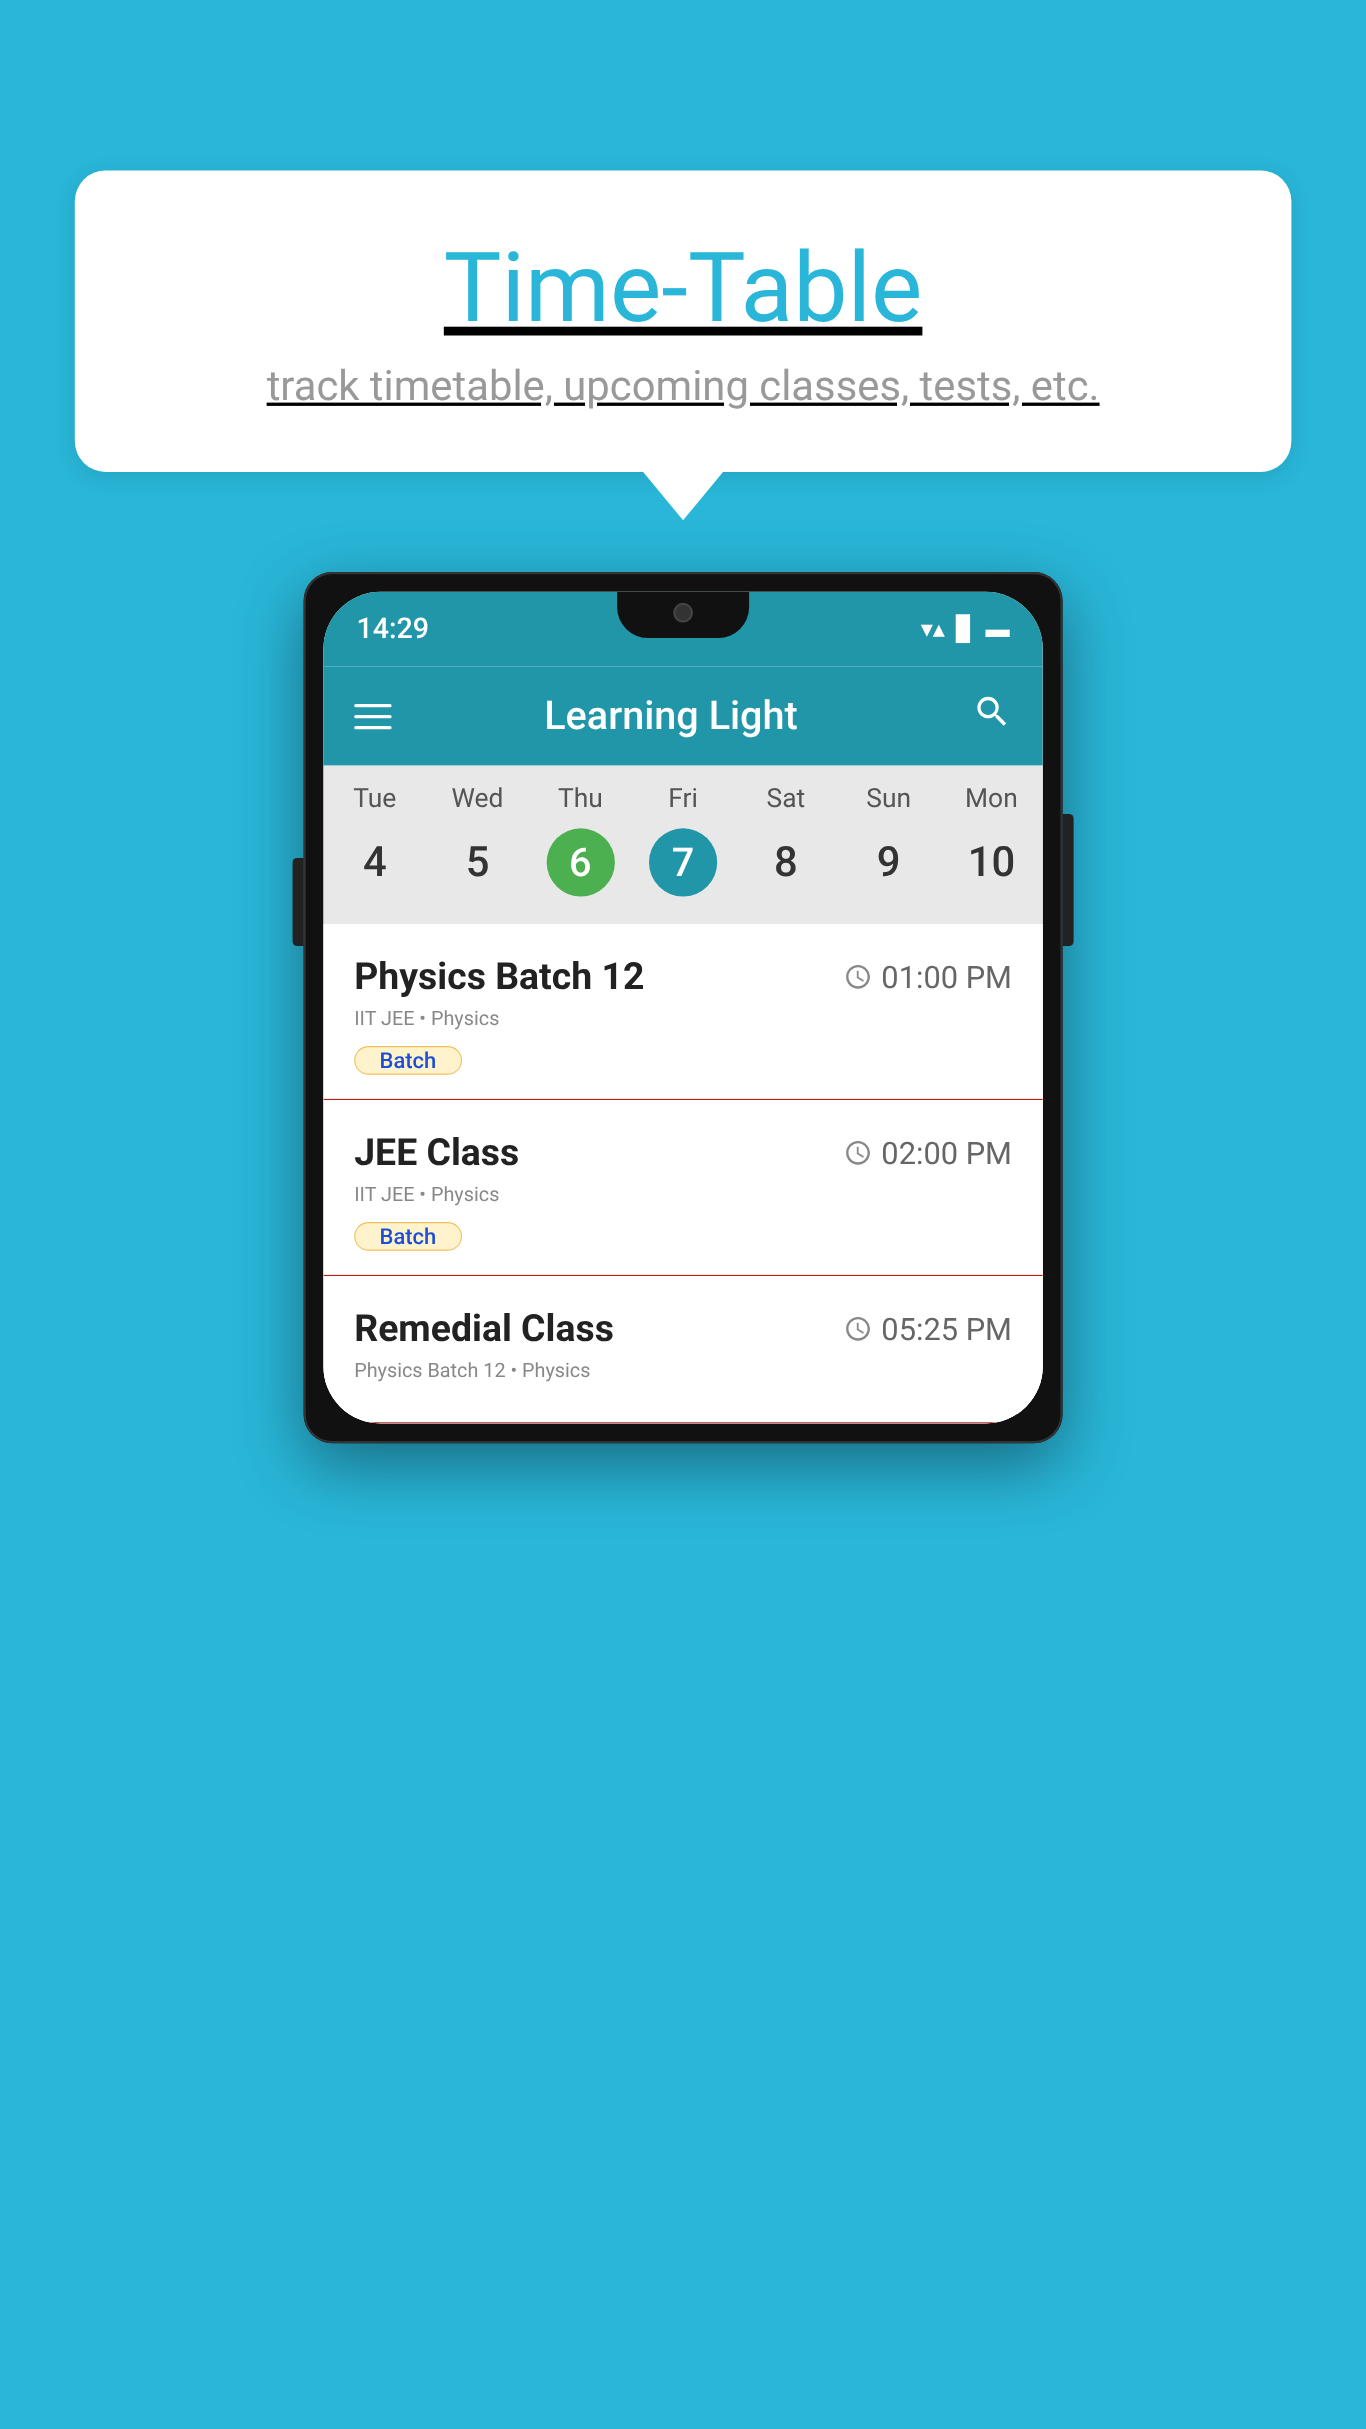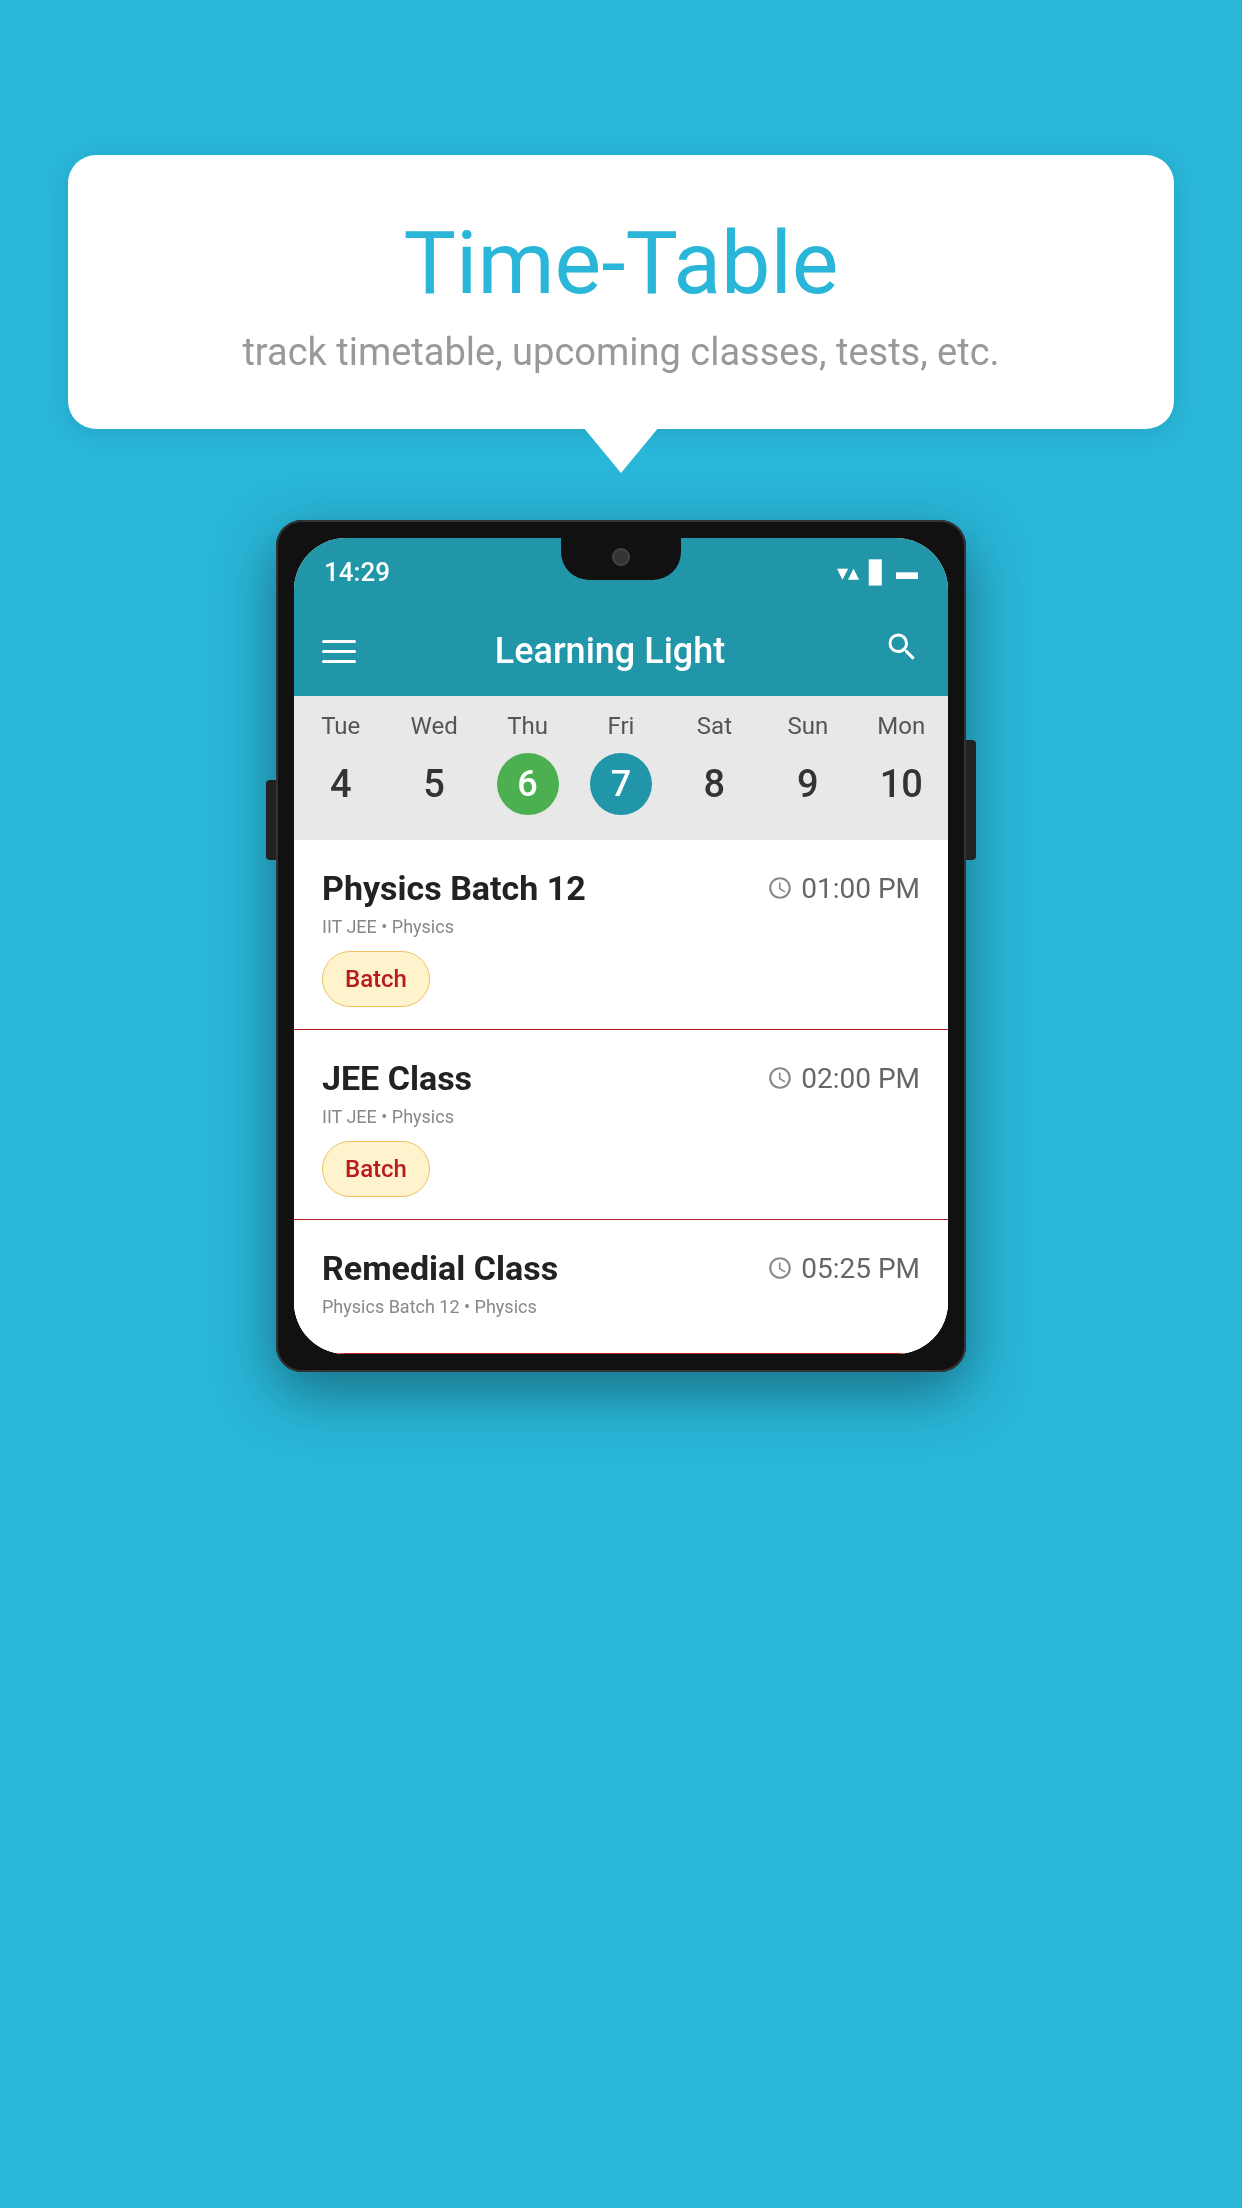--- a/index.html
+++ b/index.html
@@ -25,20 +25,21 @@
     }
 
     .speech-bubble {
       background: white;
       border-radius: 28px;
       padding: 60px 50px 55px;
       width: 100%;
       text-align: center;
       position: relative;
       box-shadow: 0 4px 20px rgba(0,0,0,0.1);
+      text-decoration: underline;
     }
 
     .speech-bubble::after {
       content: '';
       position: absolute;
       bottom: -44px;
       left: 50%;
       transform: translateX(-50%);
       width: 0;
       height: 0;
@@ -295,25 +296,25 @@
 
     .schedule-meta {
       font-size: 18px;
       color: #888;
       margin-bottom: 14px;
     }
 
     .batch-badge {
       display: inline-block;
       background: #fff3cd;
-      color: #b91c1c;
+      color: #1d4ed8;
       border: 1px solid #f0c060;
       border-radius: 30px;
-      padding: 13px 22px;
-      font-size: 24px;
+      padding: 0 22px;
+      font-size: 20px;
       font-weight: 500;
     }
   </style>
 </head>
 <body>
 
 <div class="speech-bubble-container">
   <div class="speech-bubble">
     <div class="bubble-title">Time-Table</div>
     <div class="bubble-subtitle">track timetable, upcoming classes, tests, etc.</div>

